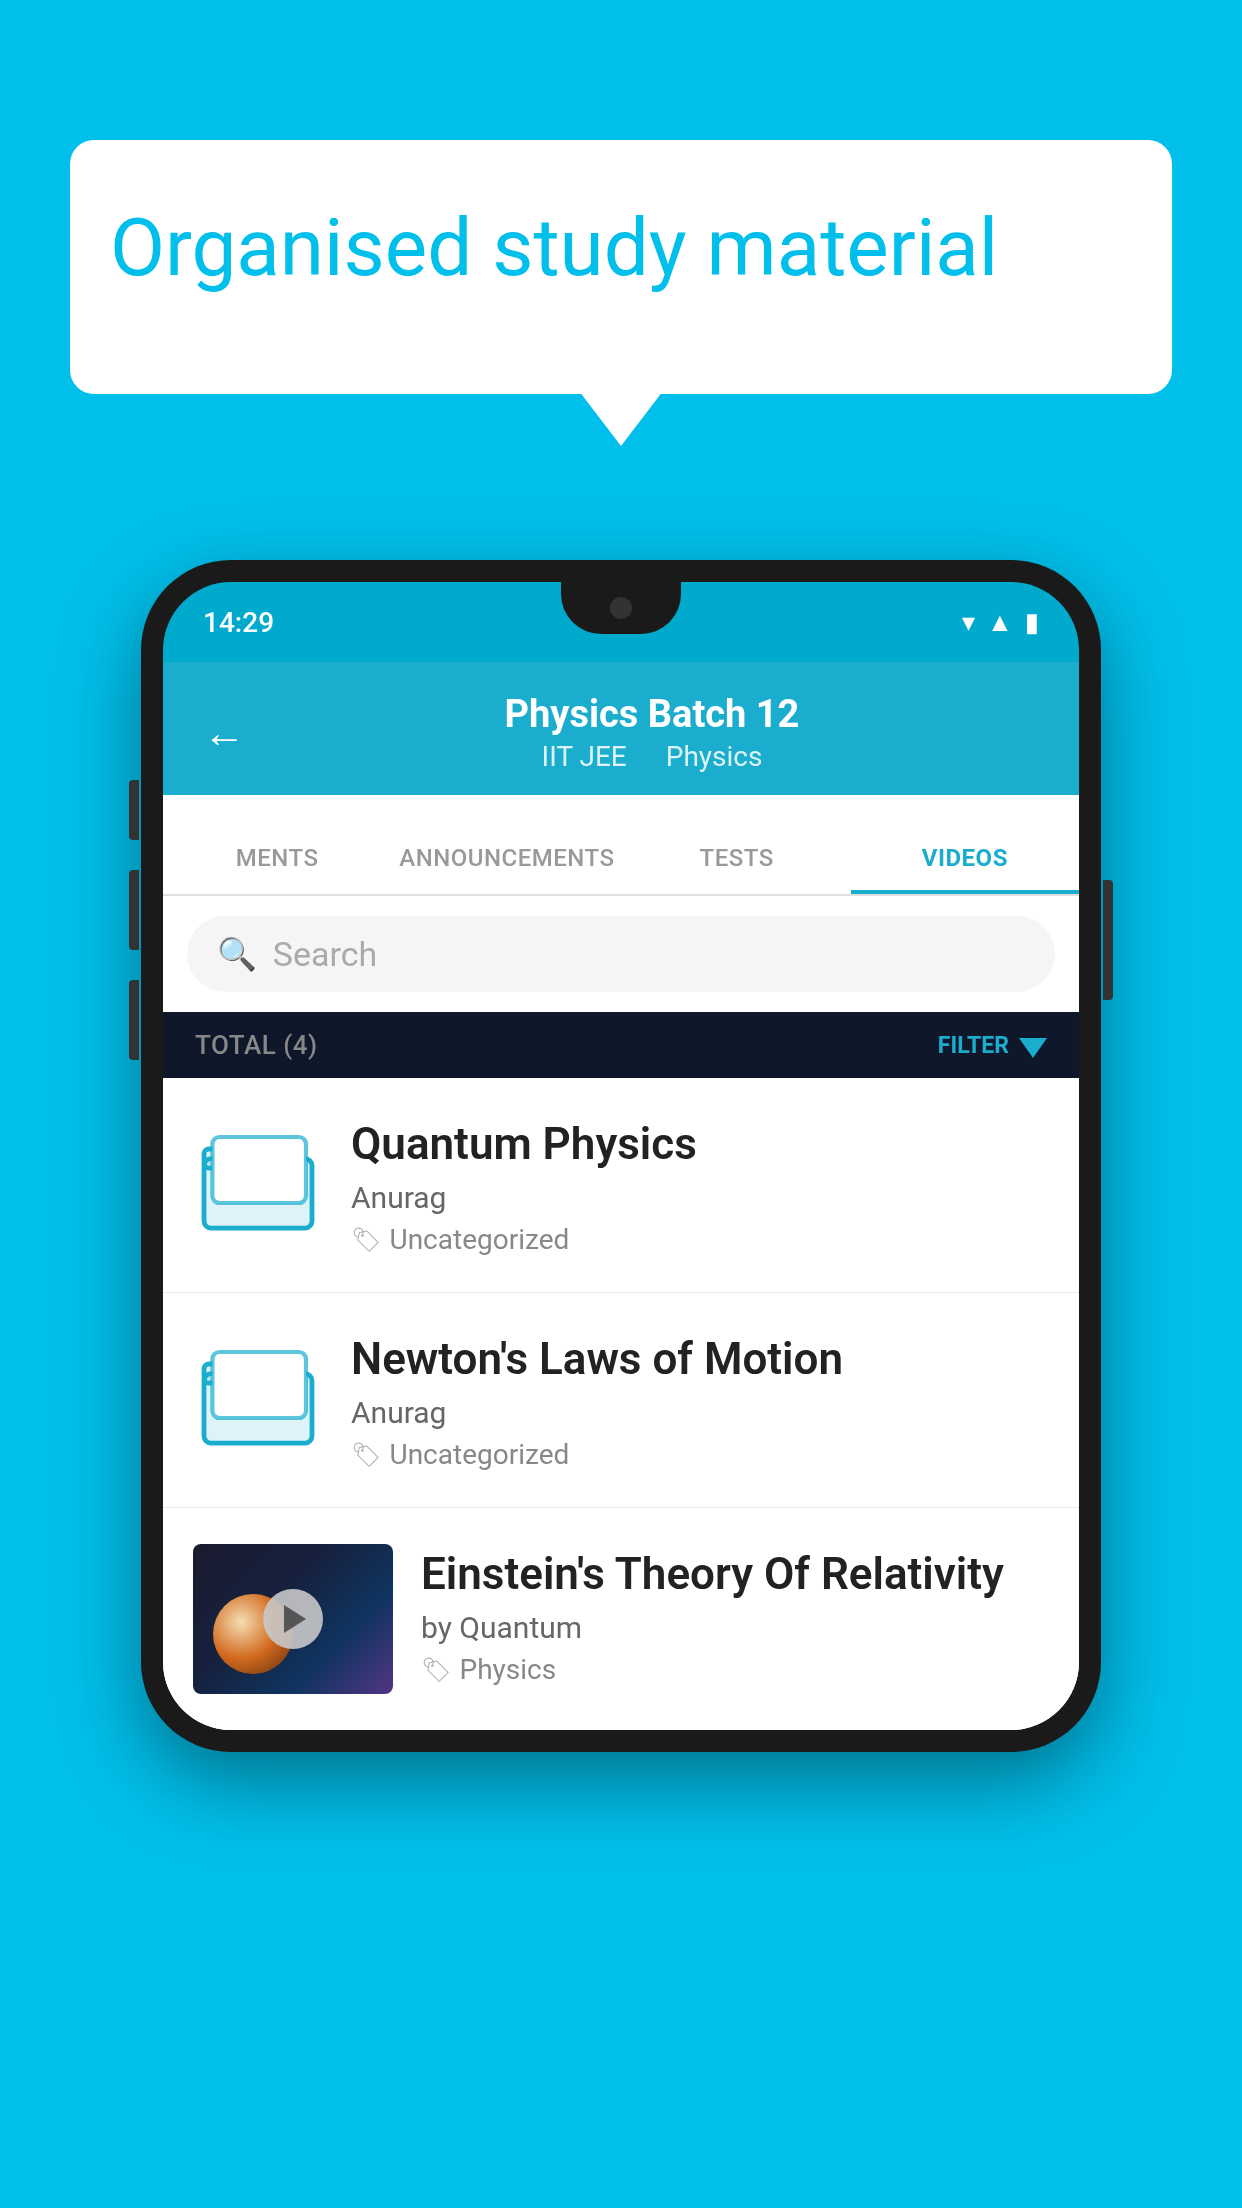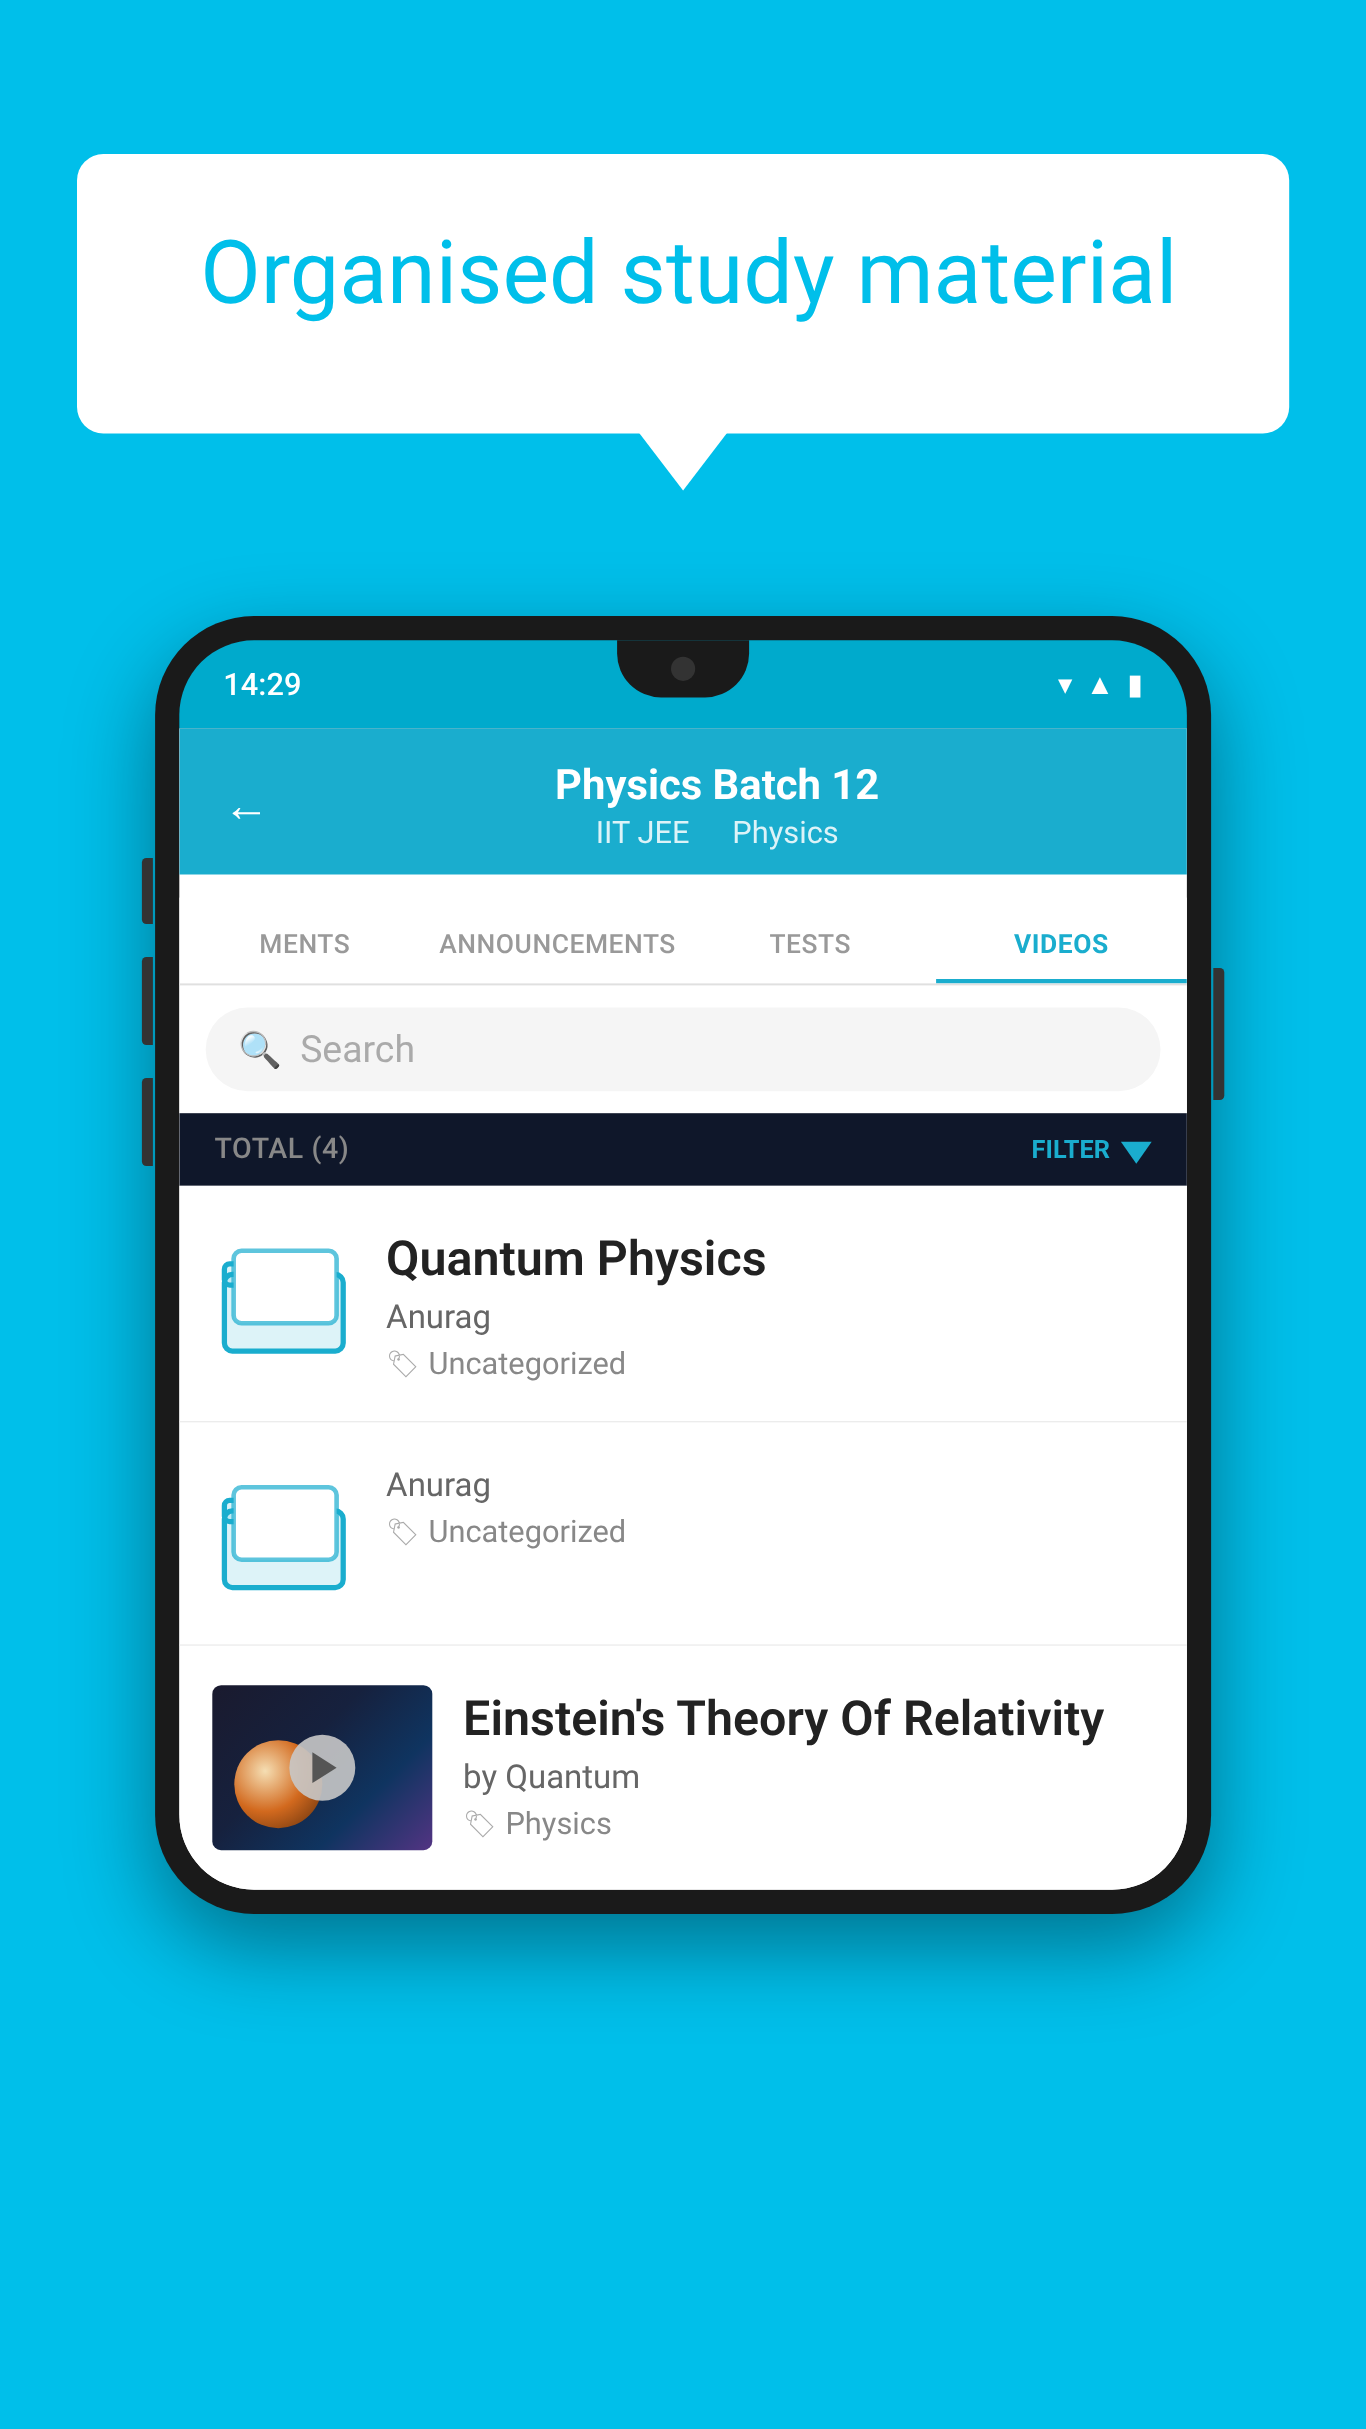--- a/index.html
+++ b/index.html
@@ -17,21 +17,21 @@
     .speech-bubble-area {
       position: absolute;
       top: 140px;
       left: 70px;
       right: 70px;
     }
 
     .speech-bubble {
       background: white;
       border-radius: 24px;
-      padding: 60px 70px 70px 112px;
+      padding: 60px 70px 70px 40px;
       position: relative;
     }
 
     .speech-bubble::after {
       content: '';
       position: absolute;
       bottom: -52px;
       left: 50%;
       transform: translateX(-50%);
       width: 0;
@@ -531,20 +531,21 @@
                 <rect x="5" y="28" width="90" height="58" rx="6" fill="#1AADCE" opacity="0.15"></rect>
                 <rect x="5" y="28" width="90" height="58" rx="6" fill="none" stroke="#1AADCE" stroke-width="4"></rect>
                 <rect x="5" y="20" width="40" height="16" rx="4" fill="#1AADCE" opacity="0.15"></rect>
                 <rect x="5" y="20" width="40" height="16" rx="4" fill="none" stroke="#1AADCE" stroke-width="4"></rect>
                 <rect x="12" y="10" width="78" height="55" rx="6" fill="white"></rect>
                 <rect x="12" y="10" width="78" height="55" rx="6" fill="none" stroke="#1AADCE" stroke-width="3.5" opacity="0.7"></rect>
               </svg>
             </div>
           </div>
           <div class="video-item-info">
+            <div class="video-title">Newton's Laws of Motion</div>
             <div class="video-author">Anurag</div>
             <div class="video-tag">
               <span class="tag-icon">🏷</span>
               <span>Uncategorized</span>
             </div>
           </div>
         </div>
 
         <div class="video-item-last">
           <div class="thumb-img">

